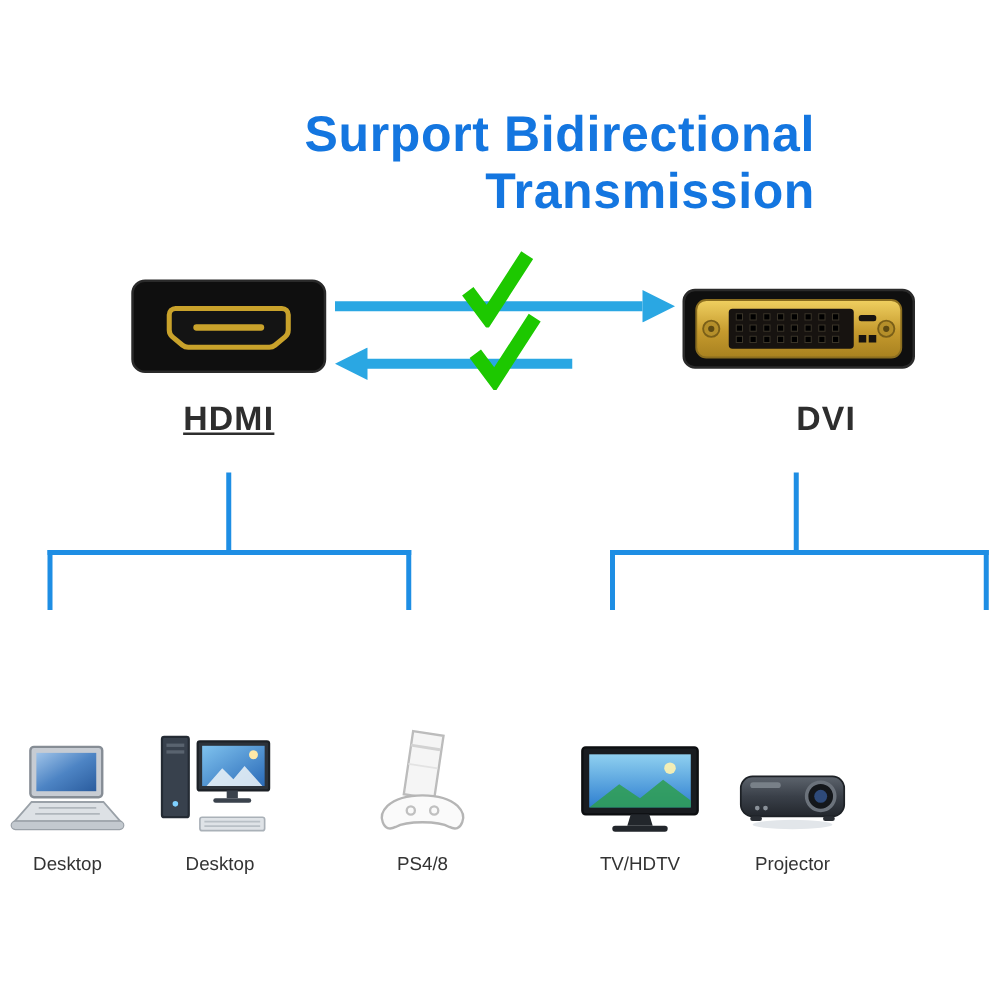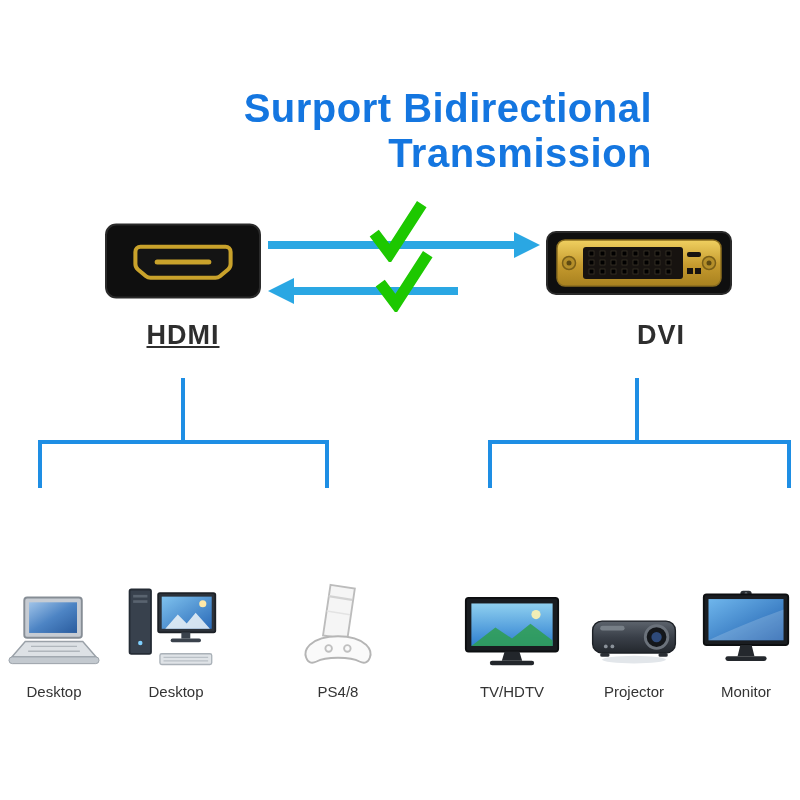--- a/index.html
+++ b/index.html
@@ -214,32 +214,14 @@
       <rect x="2" y="2" width="100" height="58" rx="3" fill="#191c20" stroke="#0c0e10" stroke-width="2"></rect>
       <rect x="8" y="8" width="88" height="46" fill="url(#lg-tv)"></rect>
       <circle cx="78" cy="20" r="5" fill="#fff3b0" opacity="0.9"></circle>
       <polygon points="8,54 34,34 52,46 72,30 96,48 96,54" fill="#2e9e4f" opacity="0.85"></polygon>
       <polygon points="44,60 60,60 63,70 41,70" fill="#22262b"></polygon>
       <rect x="28" y="70" width="48" height="5" rx="2.5" fill="#22262b"></rect>
     </svg>
     <figcaption class="device-label">TV/HDTV</figcaption>
   </figure>
 
-  <figure class="device" style="left:696px;width:100px;">
-    <svg width="90" height="80" viewBox="0 0 96 84">
-      <defs>
-        <linearGradient id="lg-mon" x1="0" y1="0" x2="1" y2="1">
-          <stop offset="0" stop-color="#6fb6ec"></stop>
-            <stop offset="1" stop-color="#1f5fae"></stop>
-        </linearGradient>
-      </defs>
-      <rect x="42" y="0" width="12" height="6" rx="3" fill="#2b2f34"></rect>
-      <circle cx="48" cy="3" r="1.5" fill="#6a7077"></circle>
-      <rect x="3" y="4" width="90" height="54" rx="3" fill="#1a1d21" stroke="#0d0f11" stroke-width="2"></rect>
-      <rect x="8" y="9" width="80" height="44" fill="url(#lg-mon)"></rect>
-      <path d="M8,53 Q40,38 88,20 L88,53 Z" fill="#ffffff" opacity="0.18"></path>
-      <polygon points="42,58 54,58 57,70 39,70" fill="#24282d"></polygon>
-      <rect x="26" y="70" width="44" height="5" rx="2.5" fill="#24282d"></rect>
-    </svg>
-    <figcaption class="device-label">Monitor</figcaption>
-  </figure>
 
 </div>
 
 </body></html>

